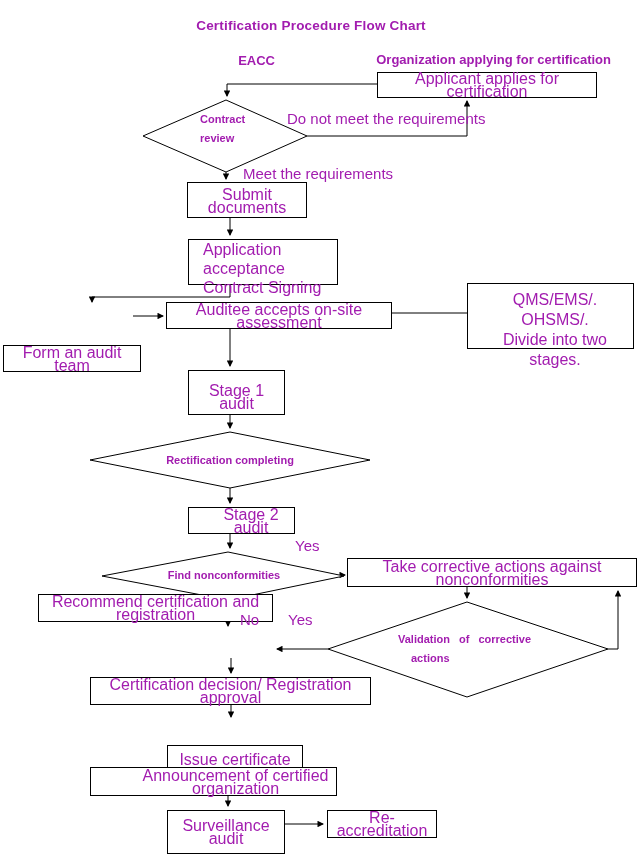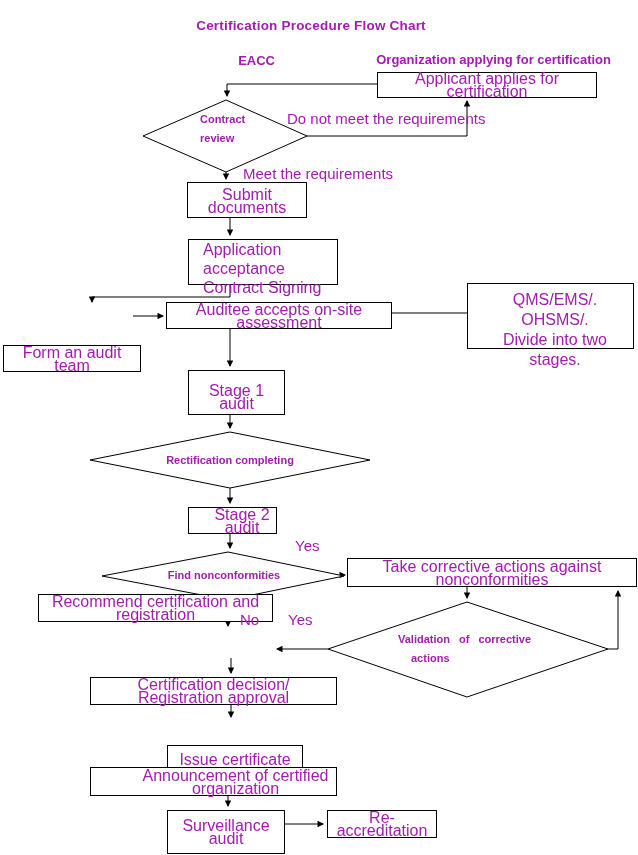--- a/index.html
+++ b/index.html
@@ -87,27 +87,27 @@
   <div class="node" style="left:166px;top:302px;width:226px;height:27px;">Auditee accepts on-site assessment</div>
 
   <div class="node block" style="left:467px;top:283px;width:167px;height:66px;padding:6px 0 0 9px;line-height:20px;text-align:center;">
     <span class="line">QMS/EMS/.</span>
     <span class="line">OHSMS/.</span>
     <span class="line">Divide into two stages.</span>
   </div>
 
   <div class="node" style="left:188px;top:370px;width:97px;height:45px;padding-top:10px;">Stage 1 audit</div>
 
-  <div class="node" style="left:188px;top:507px;width:89px;height:27px;padding-left:21px;">Stage 2 audit</div>
+  <div class="node" style="left:188px;top:507px;width:107px;height:27px;padding-left:21px;">Stage 2 audit</div>
 
   <div class="node" style="left:347px;top:558px;width:290px;height:29px;">Take corrective actions against nonconformities</div>
 
   <div class="node" style="left:38px;top:594px;width:235px;height:28px;">Recommend certification and registration</div>
 
-  <div class="node" style="left:90px;top:677px;width:247px;height:28px;">Certification decision/ Registration approval</div>
+  <div class="node" style="left:90px;top:677px;width:281px;height:28px;">Certification decision/ Registration approval</div>
 
   <div class="node" style="left:167px;top:721px;width:136px;height:28px;margin-top:24px;">Issue certificate</div>
 
   <div class="node" style="left:90px;top:767px;width:247px;height:29px;padding-left:46px;">Announcement of certified organization</div>
 
   <div class="node" style="left:167px;top:810px;width:118px;height:44px;">Surveillance audit</div>
 
   <div class="node" style="left:327px;top:810px;width:110px;height:28px;">Re-accreditation</div>
 
   <div class="dlabel" style="left:200px;top:110px;line-height:19px;">

